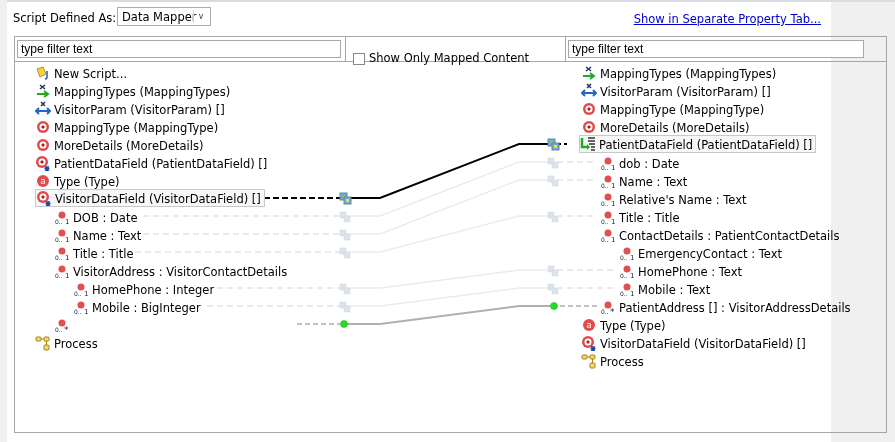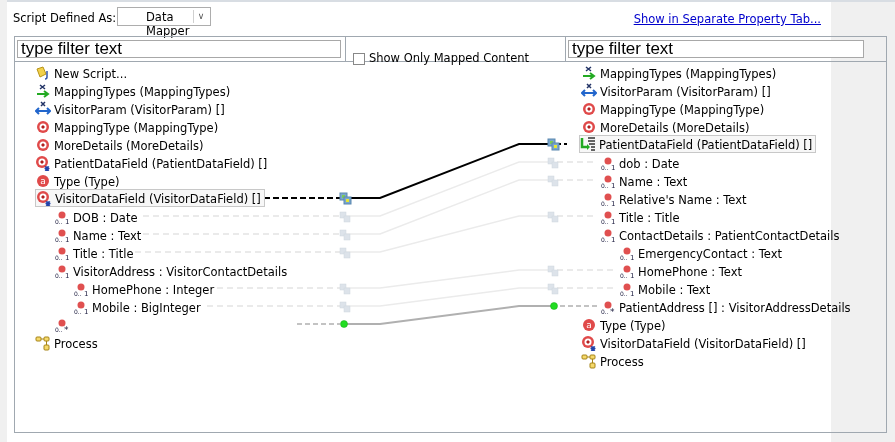--- a/index.html
+++ b/index.html
@@ -1,26 +1,26 @@
 <!DOCTYPE html>
 <html><head>
 <meta charset="utf-8">
 <style>
   html, body { margin:0; padding:0; }
   body { width:895px; height:442px; background:#f0f0f0; font-family:"DejaVu Sans", sans-serif; font-size:11.5px; color:#000; position:relative; overflow:hidden; }
   .panel { position:absolute; left:7px; top:0; width:824px; height:442px; background:#fff; }
   .topbar { position:absolute; left:0; top:0; width:888px; height:2px; background:#d8dde3; }
   .script-label { position:absolute; left:6px; top:11px; }
   .select { position:absolute; left:110px; top:7px; width:94px; height:19px; border:1px solid #adadad; background:#fff; box-sizing:border-box; }
-  .select .val { position:absolute; left:4px; top:2px;margin-left:24px; }
+  .select .val { position:absolute; left:4px; top:2px; }
   .select .chev { position:absolute; right:2px; top:2px; width:14px; height:13px; border-left:1px solid #d0d0d0; color:#555; font-size:9px; text-align:center; line-height:13px; }
   .link { position:absolute; right:10px; top:12px; color:#0000cc; text-decoration:underline; font-size:11.5px; }
   .frame { position:absolute; left:7px; top:36px; width:873px; height:397px; border:1px solid #a0a8b0; box-sizing:border-box; }
   .filter-row { position:absolute; left:0; top:0; width:871px; height:24px; border-bottom:1px solid #a0a8b0; }
-  .filter { position:absolute; top:3px; height:18px; border:1px solid #a8a8a8; box-sizing:border-box; background:#fff; padding:1px 3px; font-size:17px; }
+  .filter { position:absolute; top:3px; height:18px; border:1px solid #a8a8a8; box-sizing:border-box; background:#fff; padding:1px 3px; font-size:12px; }
   .vsep { position:absolute; top:0; width:1px; height:24px; background:#a0a8b0; }
   .chk { position:absolute; left:338px; top:14px; display:flex; align-items:flex-end; }
   .chk .box { width:12px; height:12px; border:1px solid #888; background:#fff; margin-right:4px; box-sizing:border-box; }
   .tree-item { position:absolute; height:18px; display:flex; align-items:flex-end; white-space:nowrap; }
   .tree-item.sel { border:1px solid #c8c8c8; background:#f7f7f7; padding-right:3px; height:16px; }
   .ic { width:16px; height:16px; margin-right:3px; position:relative; flex:none; }
   svg.lines { position:absolute; left:0; top:0; }
 </style>
 </head>
 <body>

